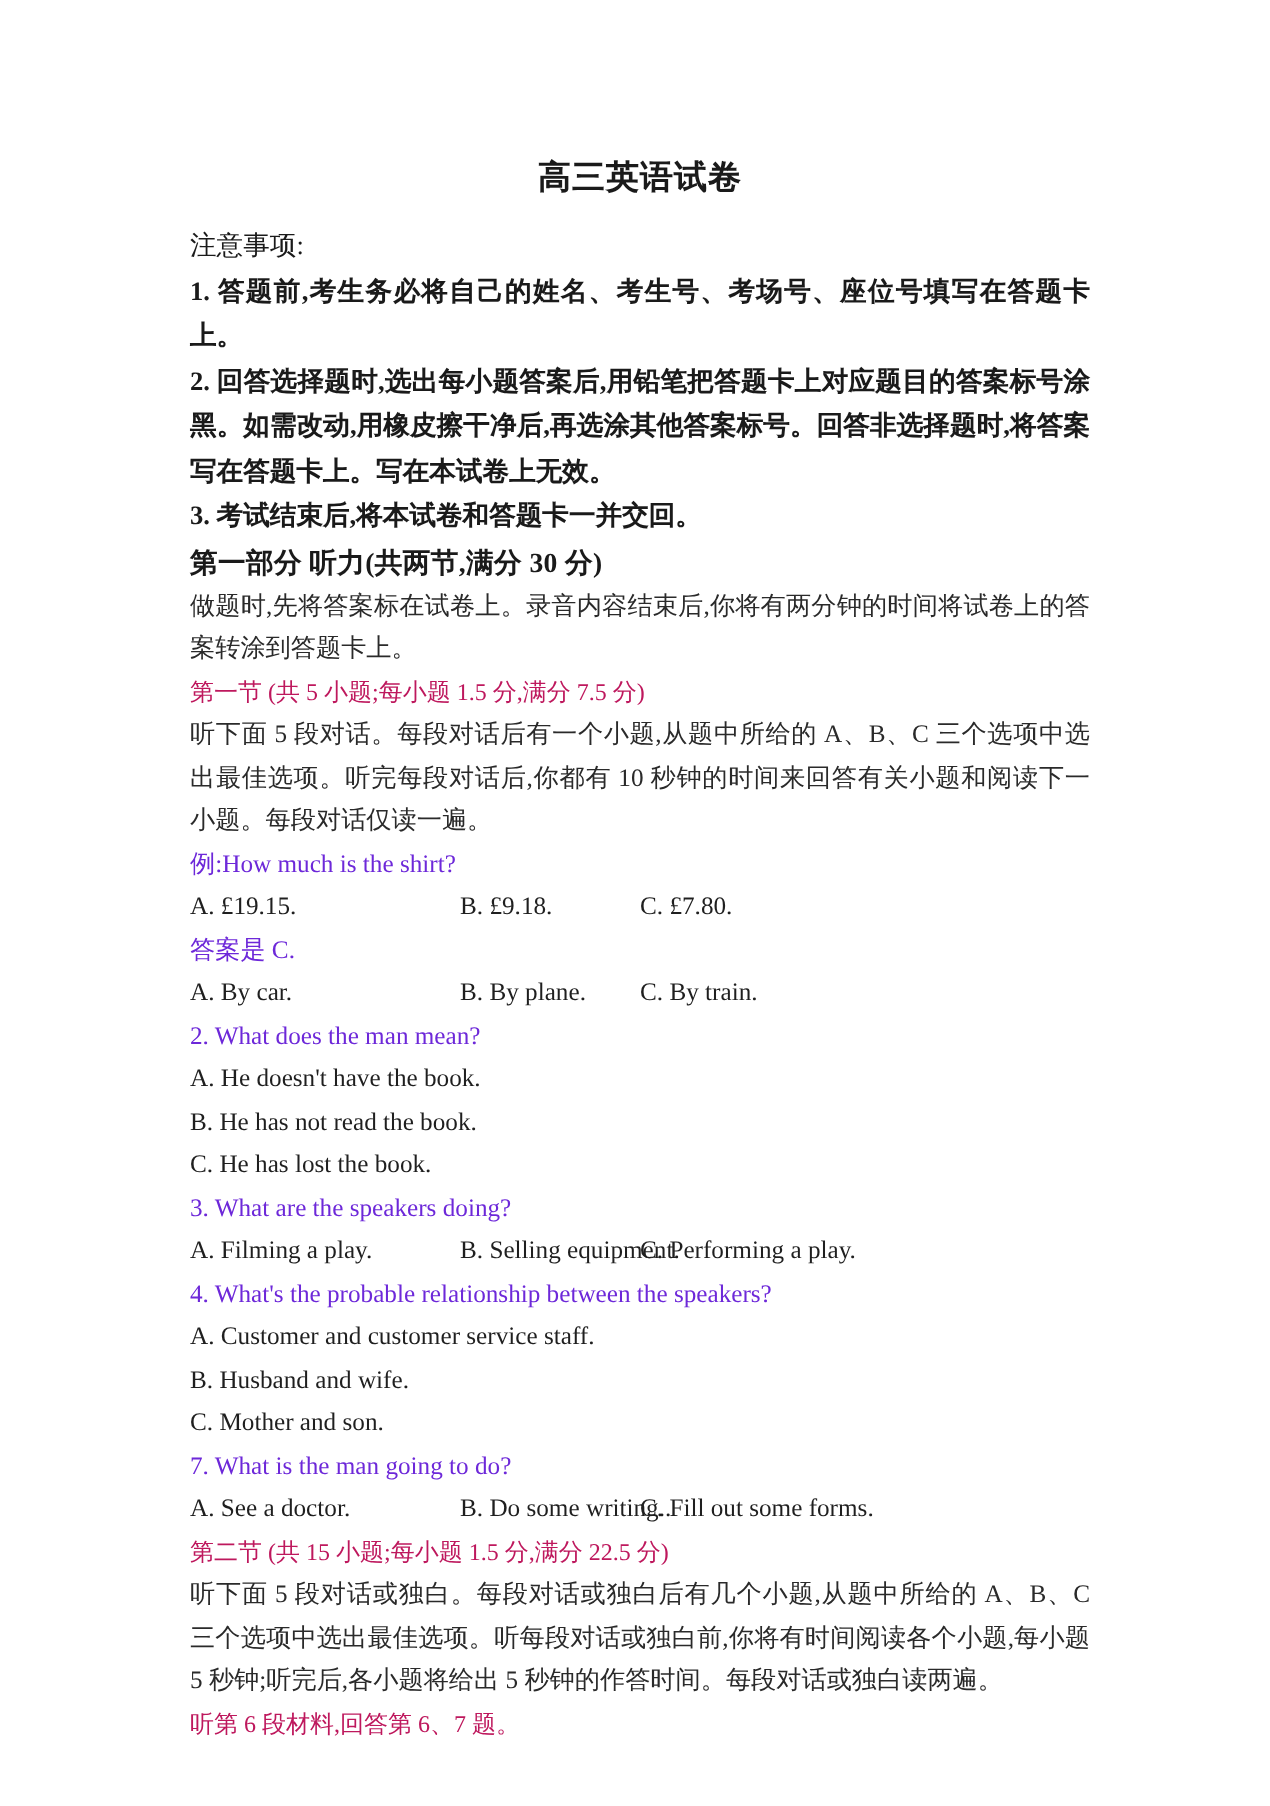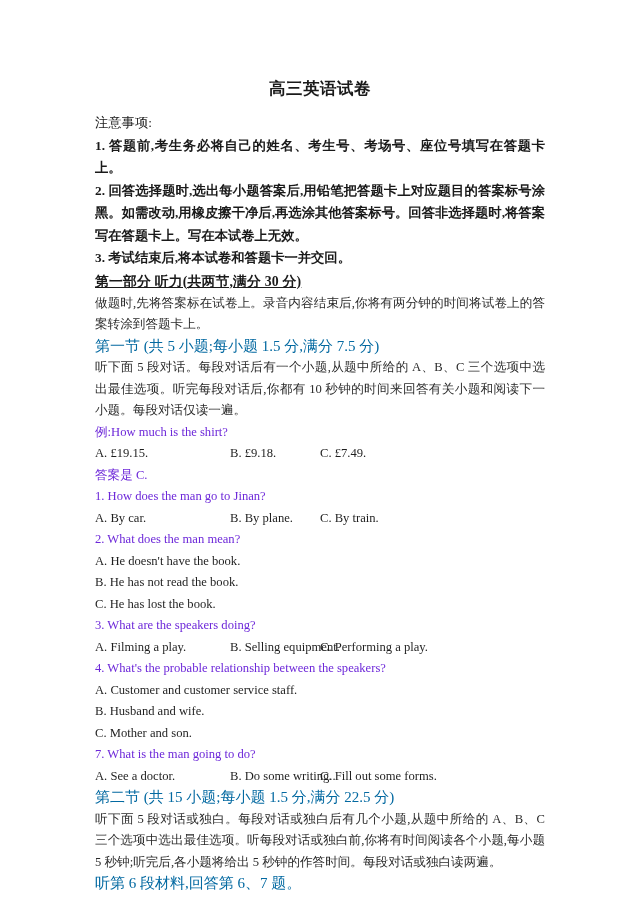--- a/index.html
+++ b/index.html
@@ -59,35 +59,34 @@
     font-size: 13.3px;
     line-height: 22.5px;
     margin: 0;
   }
   .section-head {
     font-weight: bold;
     font-size: 13.8px;
     line-height: 23px;
     margin: 0;
     letter-spacing: 0.2px;
-    text-decoration: underline;
   }
   .para {
     font-size: 12.6px;
     line-height: 21.5px;
     margin: 0;
     text-align: justify;
     text-justify: inter-ideograph;
     color: #2a2a2a;
   }
   .node-line {
-    font-size: 15px;
+    font-size: 12px;
     line-height: 21.5px;
     margin: 0;
-    color: #0369a1;
+    color: #be185d;
   }
   .q-line {
     font-size: 12.6px;
     line-height: 21.5px;
     margin: 0;
     color: #6d28d9;
   }
 
   
   .opt-row {
@@ -130,25 +129,24 @@
     <div class="section-head">第一部分 听力(共两节,满分 30 分)</div>
     <div class="para">做题时,先将答案标在试卷上。录音内容结束后,你将有两分钟的时间将试卷上的答案转涂到答题卡上。</div>
 
     <div class="node-line">第一节 (共 5 小题;每小题 1.5 分,满分 7.5 分)</div>
     <div class="para">听下面 5 段对话。每段对话后有一个小题,从题中所给的 A、B、C 三个选项中选出最佳选项。听完每段对话后,你都有 10 秒钟的时间来回答有关小题和阅读下一小题。每段对话仅读一遍。</div>
 
     <div class="q-line">例:How much is the shirt?</div>
     <div class="opt-row">
       <span class="opt opt-a">A. £19.15.</span>
       <span class="opt opt-b">B. £9.18.</span>
-      <span class="opt opt-c">C. £7.49.</span>
+      <span class="opt opt-c">C. £7.80.</span>
     </div>
     <div class="q-line">答案是 C.</div>
 
-    <div class="q-line">1. How does the man go to Jinan?</div>
     <div class="opt-row">
       <span class="opt opt-a">A. By car.</span>
       <span class="opt opt-b">B. By plane.</span>
       <span class="opt opt-c">C. By train.</span>
     </div>
 
     <div class="q-line">2. What does the man mean?</div>
     <div class="opt-stack">A. He doesn't have the book.</div>
     <div class="opt-stack">B. He has not read the book.</div>
     <div class="opt-stack">C. He has lost the book.</div>

